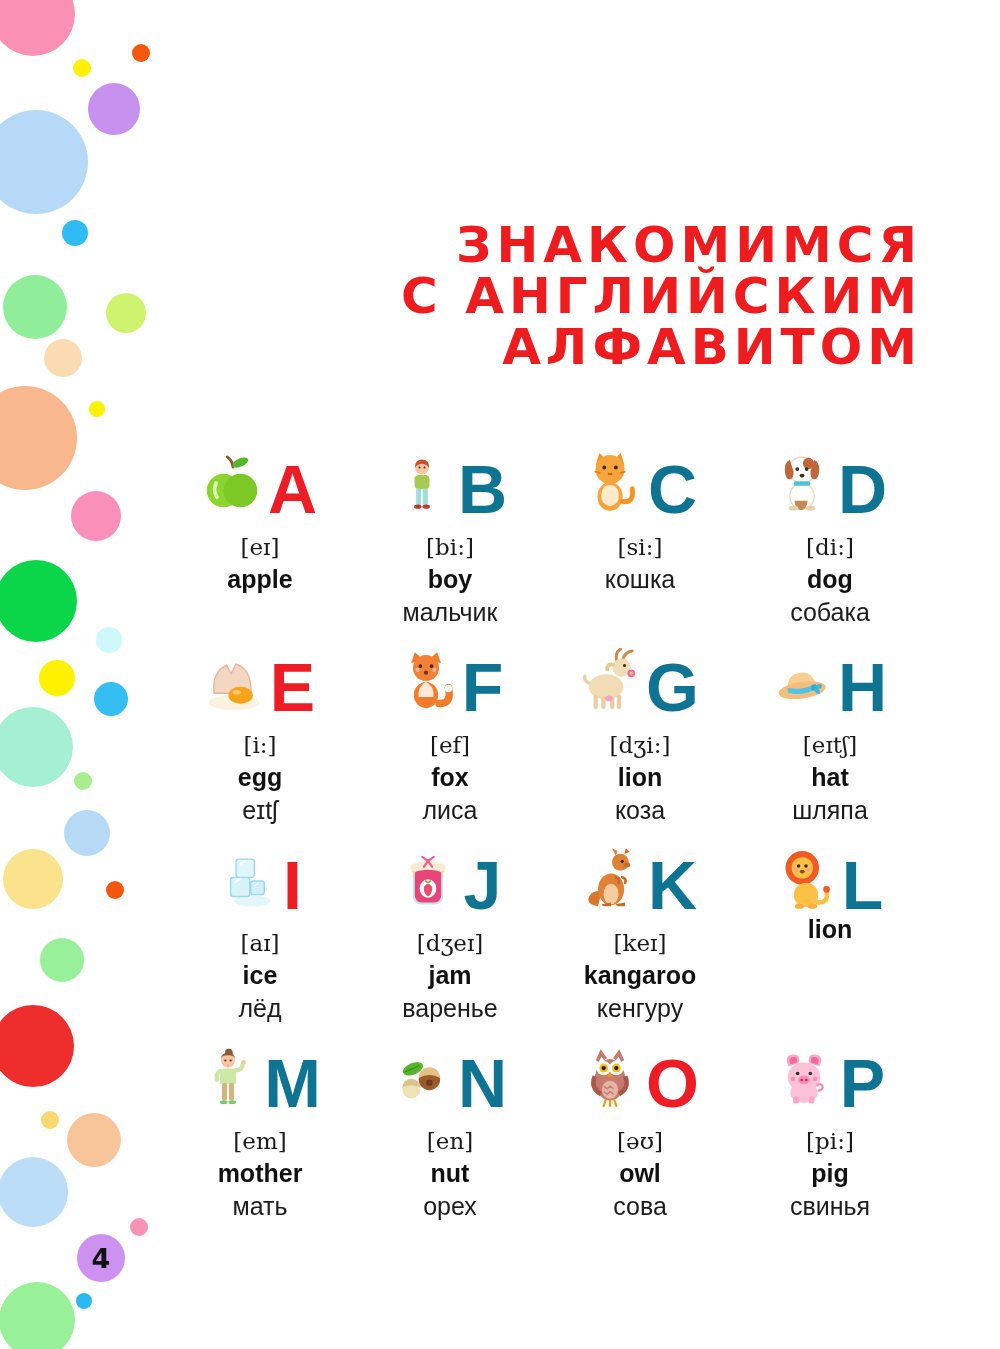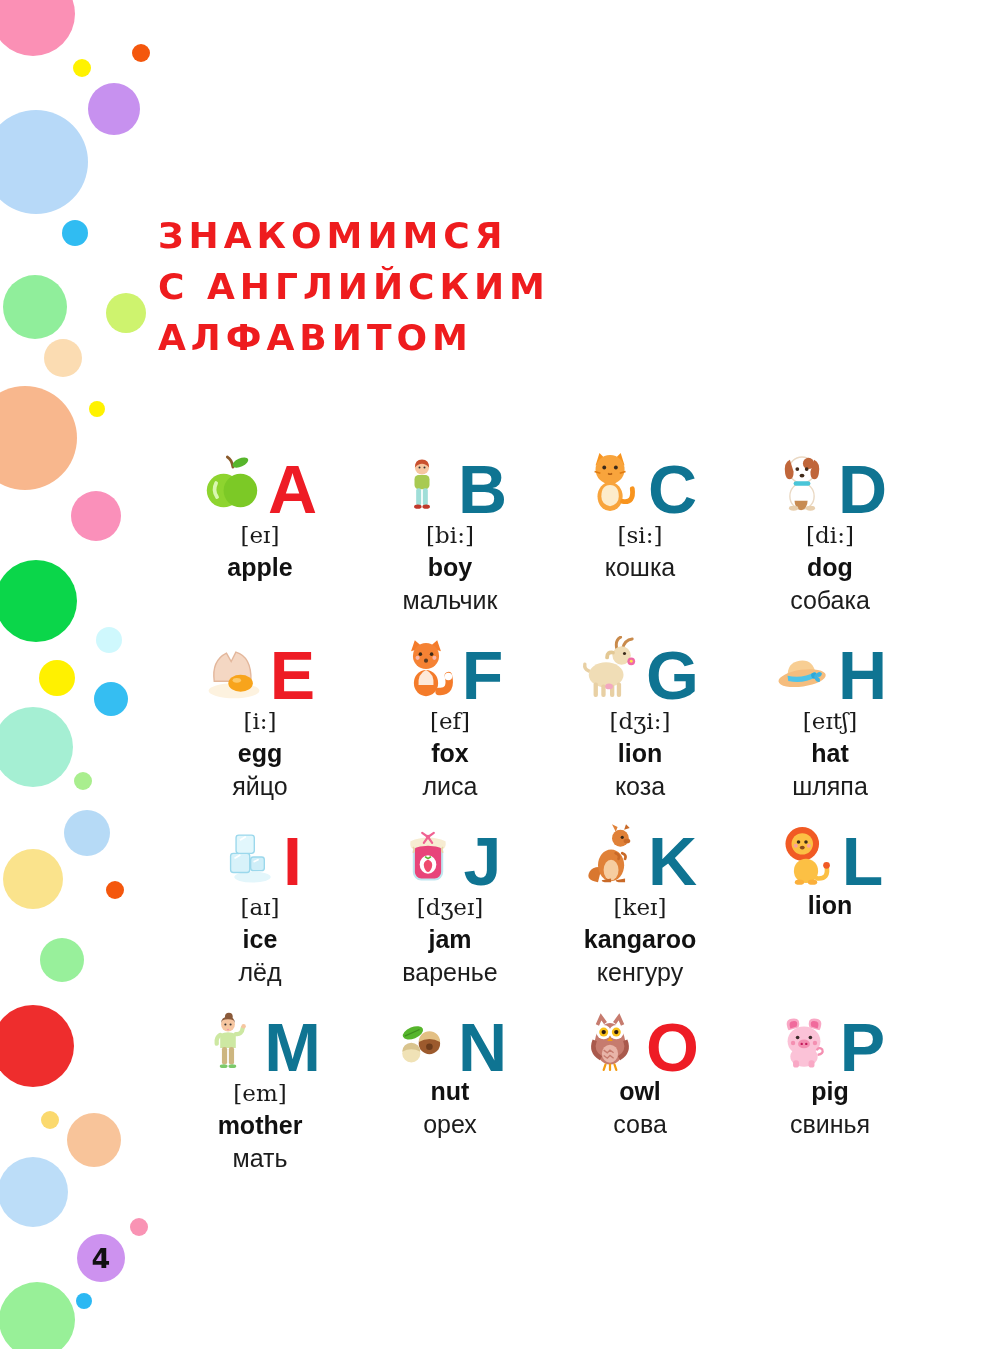--- a/index.html
+++ b/index.html
@@ -11,24 +11,24 @@
     font-family:"Liberation Sans",sans-serif;
   }
   
   .decor{position:absolute;inset:0;pointer-events:none;}
   .circle{position:absolute;border-radius:50%;}
 
   
   .title{
     position:absolute;
     left:158px;top:186px;width:764px;
-    text-align:left;
+    text-align:right;
     font-family:"DejaVu Sans",sans-serif;
     font-weight:bold;
-    font-size:36px;
+    font-size:50px;
     line-height:51px;
     letter-spacing:5px;
     white-space:pre-line;
     text-transform:uppercase;
   }
 
   
   .grid{
     position:absolute;
     left:165px;top:444px;width:760px;
@@ -50,21 +50,21 @@
     font-family:"Liberation Sans",sans-serif;
     font-weight:bold;
     font-size:68px;
     line-height:0.76;
     letter-spacing:0;
   }
   .transcription{
     font-family:"DejaVu Serif",serif;
     font-size:23px;
     line-height:30px;
-    margin-top:4px;
+    margin-top:16px;
     color:#1a1a1a;
   }
   .word{
     font-weight:bold;
     font-size:25px;
     line-height:31px;
     margin-top:2px;
     color:#111111;
   }
   .translation{
@@ -218,21 +218,21 @@
   <path d="M9 46 q-3-22 13-30 l5 9 5-10 q17 5 16 31z" fill="#f4d7c3"></path>
   <path d="M9 46 q-3-22 13-30 l5 9 5-10 q17 5 16 31z" fill="none" stroke="#e3b79c" stroke-width="1.5"></path>
   <ellipse cx="37" cy="48" rx="13" ry="9" fill="#f8a41b"></ellipse>
   <ellipse cx="33" cy="45" rx="4.5" ry="2.6" fill="#fcc96a"></ellipse>
 </svg>
           </span>
           <span class="letter" style="color:#ee1c25">E</span>
         </div>
         <div class="transcription">[i:]</div>
         <div class="word">egg</div>
-        <div class="translation">яйцо</div>
+        <div class="translation">eɪtʃ</div>
       </div>
       <div class="cell">
         <div class="cell-top">
           <span class="icon">
             <svg viewBox="0 0 60 68" width="56" height="64">
   <path d="M14 14 L18 2 L27 10z" fill="#f47b2a"></path>
   <path d="M46 14 L42 2 L33 10z" fill="#f47b2a"></path>
   <circle cx="30" cy="19" r="14" fill="#f58234"></circle>
   <ellipse cx="30" cy="48" rx="13" ry="14" fill="#f47b2a"></ellipse>
   <path d="M30 34 q9 4 8 16 l-16 0 q-1-12 8-16z" fill="#fde9d9"></path>
@@ -413,20 +413,21 @@
   <path d="M9 22 l18-8" stroke="#3f8f1f" stroke-width="1.5"></path>
   <circle cx="39" cy="31" r="13" fill="#9c5a2d"></circle>
   <path d="M26 29 a13 13 0 0 1 26 0 q-13-7-26 0z" fill="#e3c084"></path>
   <circle cx="39" cy="35" r="4" fill="#6d3c1b"></circle>
   <circle cx="17" cy="43" r="11" fill="#f0e2b6"></circle>
   <path d="M6 41 a11 11 0 0 1 22 0 q-11-6-22 0z" fill="#d9c48e"></path>
 </svg>
           </span>
           <span class="letter" style="color:#0f7492">N</span>
         </div>
+        <div class="transcription">[en]</div>
         <div class="word">nut</div>
         <div class="translation">орех</div>
       </div>
       <div class="cell">
         <div class="cell-top">
           <span class="icon">
             <svg viewBox="0 0 60 68" width="54" height="64">
   <path d="M16 15 l4-9 5 7 M44 15 l-4-9 -5 7" stroke="#c67b6e" stroke-width="4" fill="none"></path>
   <ellipse cx="30" cy="36" rx="17" ry="23" fill="#c67b6e"></ellipse>
   <path d="M13 32 q-5 13 7 20 M47 32 q5 13-7 20" stroke="#a9594c" stroke-width="5" fill="none"></path>
@@ -437,20 +438,21 @@
   <circle cx="23" cy="23" r="5" fill="#f8c01a"></circle>
               <circle cx="37" cy="23" r="5" fill="#f8c01a"></circle>
   <circle cx="23" cy="23" r="2.4" fill="#2a1a0f"></circle>
               <circle cx="37" cy="23" r="2.4" fill="#2a1a0f"></circle>
   <path d="M30 28 l-3 5 6 0z" fill="#f39c12"></path>
   <path d="M25 59 l-2 6 M30 59 l0 6 M35 59 l2 6" stroke="#f39c12" stroke-width="2.5" stroke-linecap="round"></path>
 </svg>
           </span>
           <span class="letter" style="color:#ee1c25">O</span>
         </div>
+        <div class="transcription">[əʊ]</div>
         <div class="word">owl</div>
         <div class="translation">сова</div>
       </div>
       <div class="cell">
         <div class="cell-top">
           <span class="icon">
             <svg viewBox="0 0 60 68" width="58" height="62">
   <path d="M13 20 q-6-13 6-13 q8 0 5 10z" fill="#f9a8c5"></path>
   <path d="M47 20 q6-13-6-13 q-8 0-5 10z" fill="#f9a8c5"></path>
   <path d="M15 18 q-3-8 4-8 q5 0 3 6z" fill="#f06a9c"></path>
@@ -464,20 +466,21 @@
               <circle cx="32.5" cy="35" r="1.3" fill="#c2185b"></circle>
   <circle cx="18" cy="34" r="2.4" fill="#f48fb1"></circle>
               <circle cx="42" cy="34" r="2.4" fill="#f48fb1"></circle>
   <rect x="18" y="53" width="6.5" height="8" rx="3" fill="#f9a8c5"></rect>
   <rect x="35" y="53" width="6.5" height="8" rx="3" fill="#f9a8c5"></rect>
   <path d="M45 47 q7-1 5-6 q-4-3-6 1" stroke="#f48fb1" stroke-width="2.5" fill="none"></path>
 </svg>
           </span>
           <span class="letter" style="color:#0f7492">P</span>
         </div>
+        <div class="transcription">[pi:]</div>
         <div class="word">pig</div>
         <div class="translation">свинья</div>
       </div>
     </div>
 
   <div class="page-number-badge" style="background: rgb(205, 146, 239);">
     <span>4</span>
   </div>
 </div>
 

